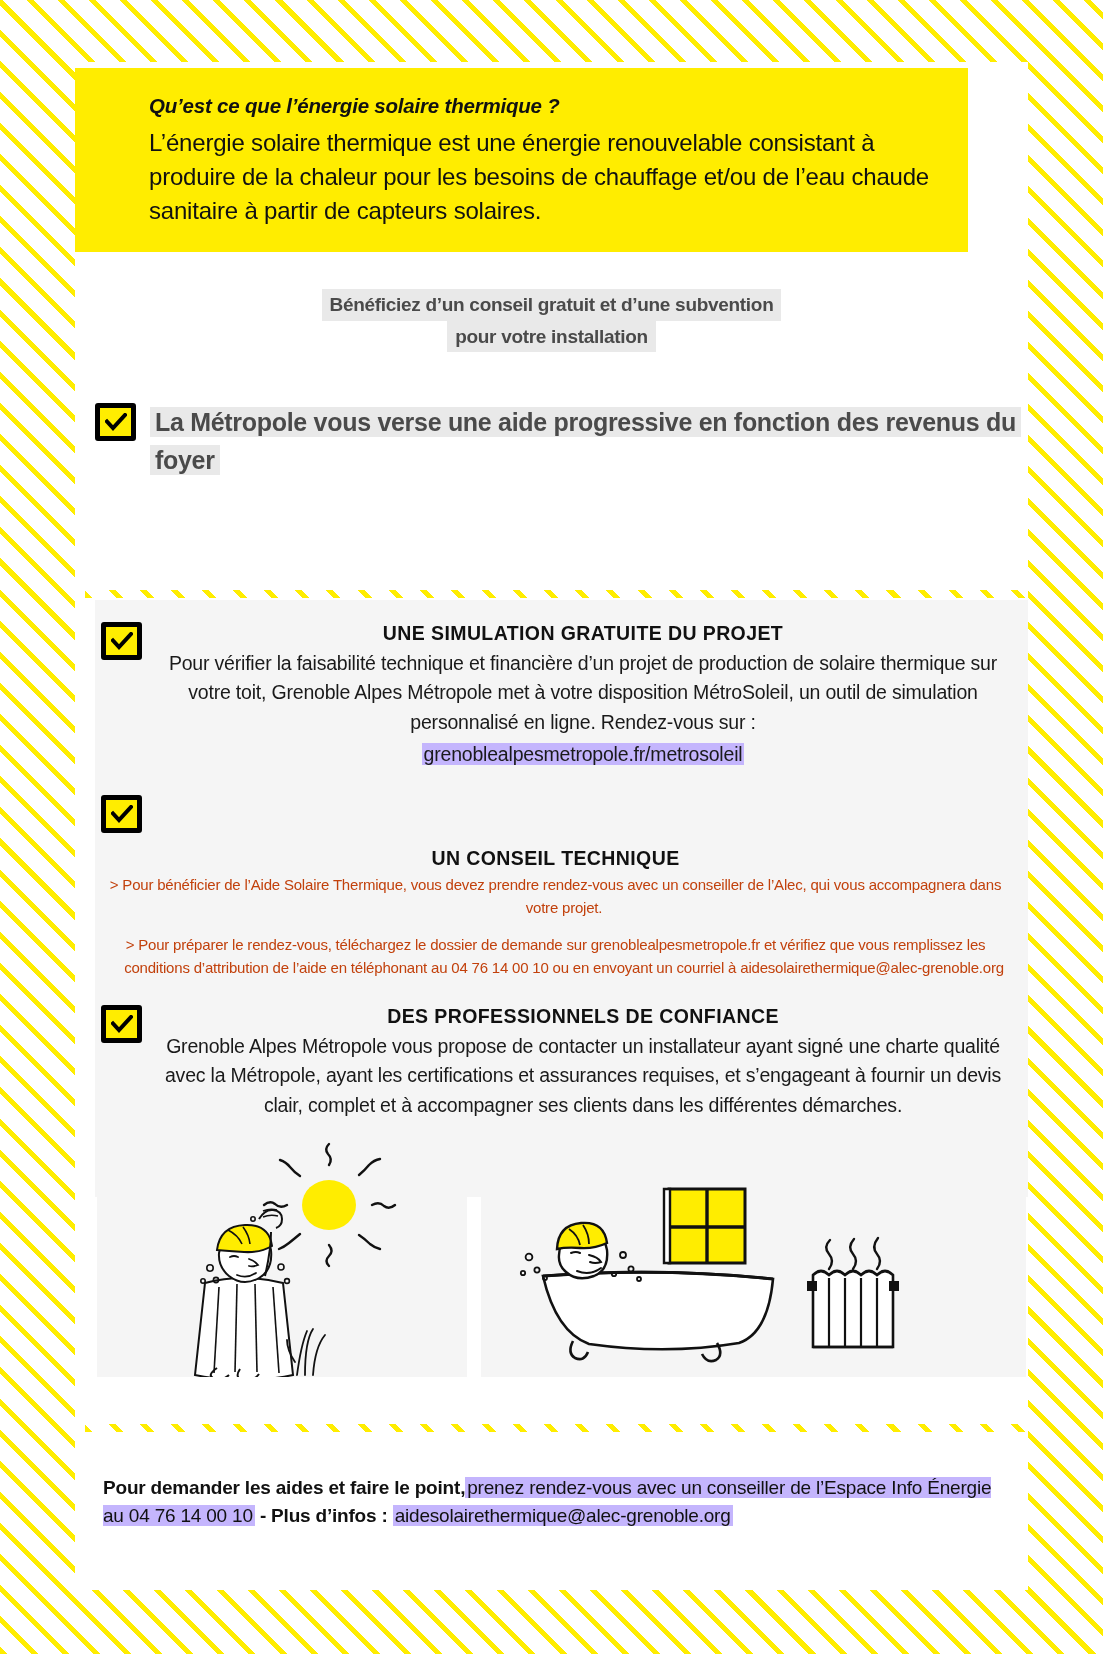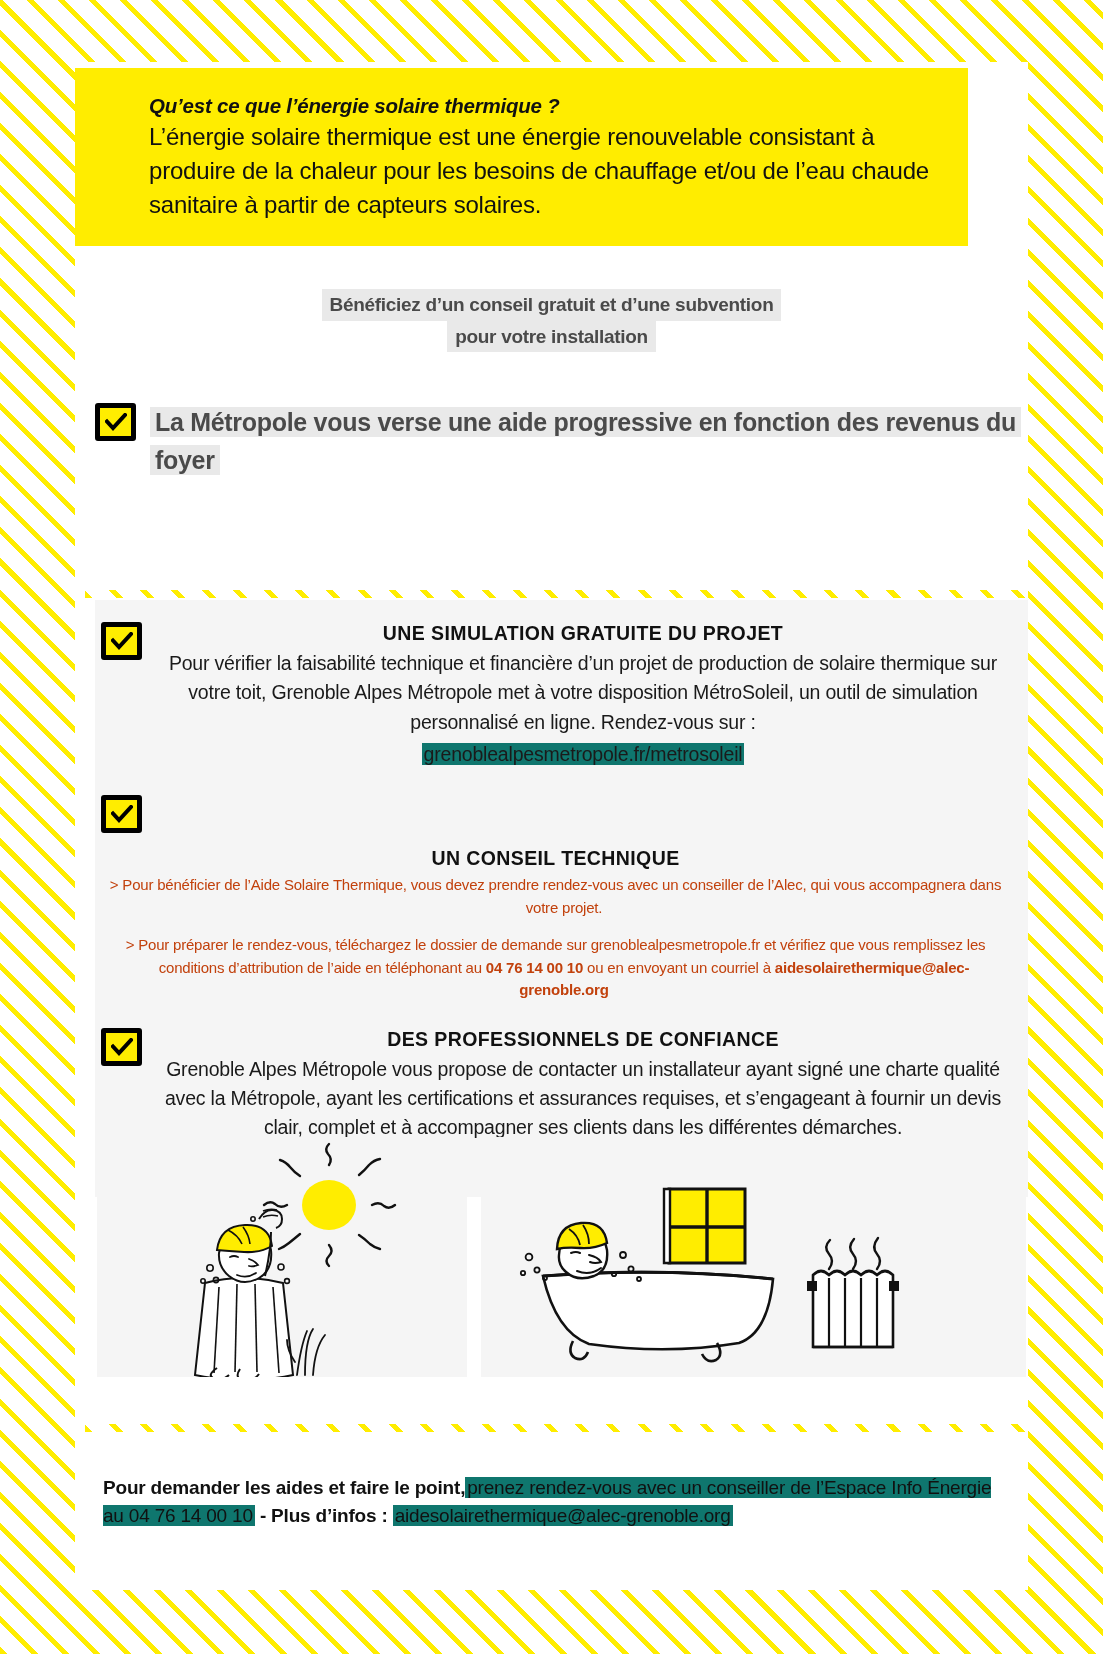--- a/index.html
+++ b/index.html
@@ -35,21 +35,21 @@
     background:#ffed00;
     padding:26px 30px 24px 74px;
     box-sizing:border-box;
   }
   .intro-title{
     font-style:italic;
     font-weight:bold;
     font-size:20.5px;
     color:#111;
     letter-spacing:-0.2px;
-    margin-bottom:2px;
+    margin-bottom:8px;
     white-space:nowrap;
   }
   .intro-body{
     font-size:24px;
     line-height:1.42;
     color:#111;
     letter-spacing:-0.2px;
   }
 
   
@@ -129,28 +129,28 @@
   .block + .block{margin-top:22px;}
   .b-title{
     font-weight:bold;font-size:19.5px;
     color:#111;letter-spacing:0.4px;
     margin-bottom:4px;
   }
   .b-text{
     font-size:19.5px;line-height:1.50;
     color:#1a1a1a;letter-spacing:-0.2px;
   }
-  .mark{background:#0f766e;padding:0 2px;}
+  .mark{background:#c4b5fd;padding:0 2px;}
   .b-arrow{
     font-size:15px;line-height:1.50;
     color:#c2410c;letter-spacing:-0.2px;
     padding-left:17px;text-indent:-17px;
   }
   .b-arrow + .b-arrow{margin-top:15px;}
-  .bold{font-weight:bold;}
+  .bold{font-weight:normal;}
 
   
   .ill-row{
     position:absolute;left:22px;top:1075px;
     width:929px;height:240px;
     display:flex;gap:14px;
   }
   .ill{
     background:#f5f5f5;
     flex:0 0 auto;

